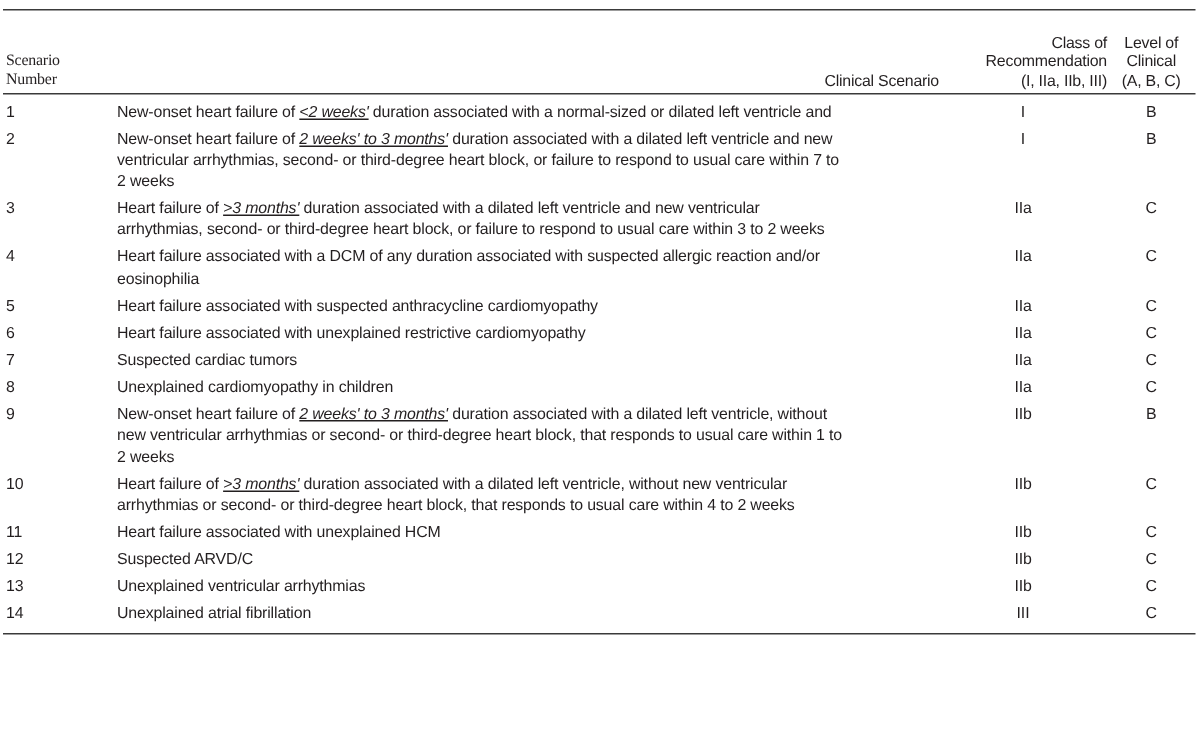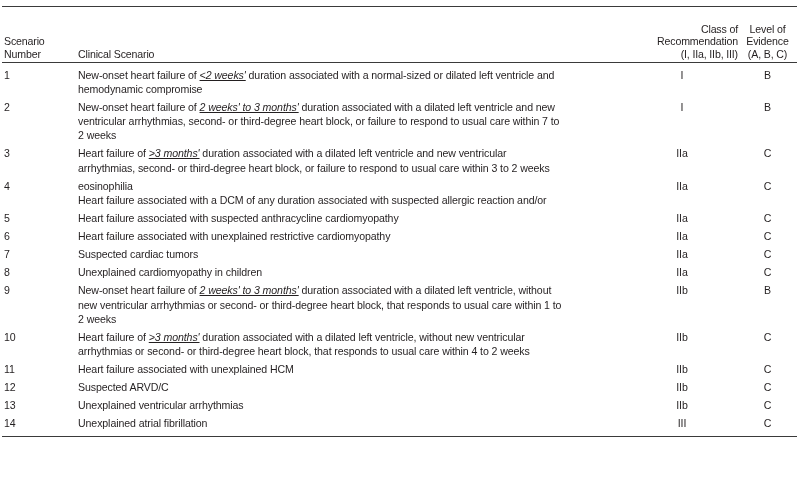--- a/index.html
+++ b/index.html
@@ -3,22 +3,22 @@
 <meta charset="utf-8">
 <style>
   html, body { margin: 0; padding: 0; background: #ffffff; }
   body { width: 800px; height: 489px; overflow: hidden; position: relative;
          font-family: "Liberation Sans", sans-serif; color: #231f20; }
   .tbl { position: absolute; left: 2px; top: 6px; width: 795px; }
   .rule-top { border-top: 1.5px solid #3a3a3a; }
   .rule-mid { border-top: 1.5px solid #3a3a3a; }
   .rule-bot { border-top: 1.5px solid #3a3a3a; }
   .hdr { display: flex; height: 53px; align-items: flex-end; padding-bottom: 2px; font-size: 10.6px; line-height: 12.5px; letter-spacing: -0.15px; }
-  .hdr .c-num { width: 74px; padding-left: 2px; }
-  .hdr .c-scn { width: 548px; text-align: left; }
+  .hdr .c-num { width: 74px; padding-left: 2px; font-family: Liberation Serif, serif; }
+  .hdr .c-scn { width: 548px; text-align: right; }
   .hdr .c-cls { width: 112px; text-align: right; }
   .hdr .c-lvl { width: 59px; text-align: center; }
   .rows { padding-top: 3px; padding-bottom: 3px; }
   .row { display: flex; font-size: 10.6px; line-height: 14.2px; padding: 1.6px 0 2.3px 0; letter-spacing: -0.1px; }
   .row .c-num { width: 74px; padding-left: 2px; }
   .row .c-scn { width: 548px; padding-right: 4px; box-sizing: border-box; }
   .row .c-cls { width: 112px; text-align: center; }
   .row .c-lvl { width: 59px; text-align: center; }
   .it { font-style: italic; text-decoration: underline; }
   .line { display: block; white-space: nowrap; }
@@ -36,31 +36,30 @@
     <div class="c-scn">
       <span class="line">Clinical Scenario</span>
     </div>
     <div class="c-cls">
       <span class="line">Class of</span>
       <span class="line">Recommendation</span>
       <span class="line">(I, IIa, IIb, III)</span>
     </div>
     <div class="c-lvl">
       <span class="line">Level of</span>
-      <span class="line">Evidence</span>
+      <span class="line">Clinical</span>
       <span class="line">(A, B, C)</span>
     </div>
   </div>
   <div class="rule-mid"></div>
   <div class="rows" id="rows">
       <div class="row">
         <div class="c-num">1</div>
         <div class="c-scn">
           <span class="line"><span>New-onset heart failure of </span><span class="it">&lt;2 weeks'</span><span> duration associated with a normal-sized or dilated left ventricle and</span></span>
-          <span class="line"><span>hemodynamic compromise</span></span>
         </div>
         <div class="c-cls">I</div>
         <div class="c-lvl">B</div>
       </div>
       <div class="row">
         <div class="c-num">2</div>
         <div class="c-scn">
           <span class="line"><span>New-onset heart failure of </span><span class="it">2 weeks' to 3 months'</span><span> duration associated with a dilated left ventricle and new</span></span>
           <span class="line"><span>ventricular arrhythmias, second- or third-degree heart block, or failure to respond to usual care within 7 to</span></span>
           <span class="line"><span>2 weeks</span></span>
@@ -73,22 +72,22 @@
         <div class="c-scn">
           <span class="line"><span>Heart failure of </span><span class="it">&gt;3 months'</span><span> duration associated with a dilated left ventricle and new ventricular</span></span>
           <span class="line"><span>arrhythmias, second- or third-degree heart block, or failure to respond to usual care within 3 to 2 weeks</span></span>
         </div>
         <div class="c-cls">IIa</div>
         <div class="c-lvl">C</div>
       </div>
       <div class="row">
         <div class="c-num">4</div>
         <div class="c-scn">
+          <span class="line"><span>Heart failure associated with a DCM of any duration associated with suspected allergic reaction and/or</span></span>
           <span class="line"><span>eosinophilia</span></span>
-          <span class="line"><span>Heart failure associated with a DCM of any duration associated with suspected allergic reaction and/or</span></span>
         </div>
         <div class="c-cls">IIa</div>
         <div class="c-lvl">C</div>
       </div>
       <div class="row">
         <div class="c-num">5</div>
         <div class="c-scn">
           <span class="line"><span>Heart failure associated with suspected anthracycline cardiomyopathy</span></span>
         </div>
         <div class="c-cls">IIa</div>

